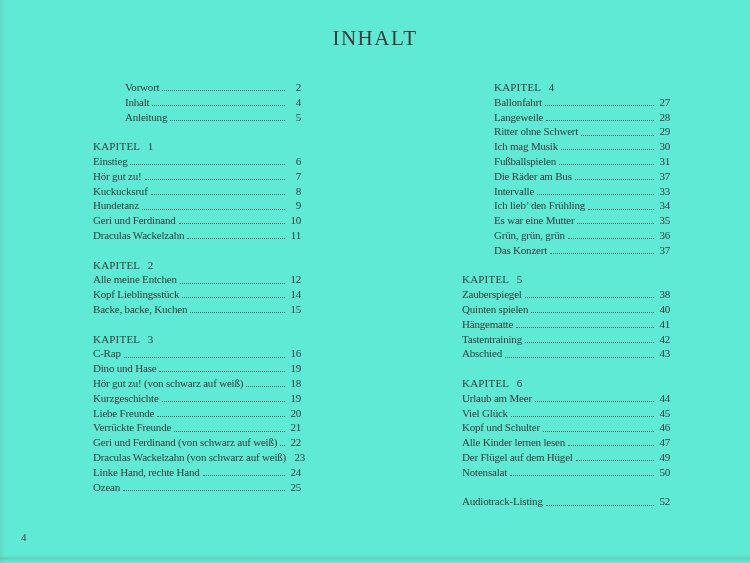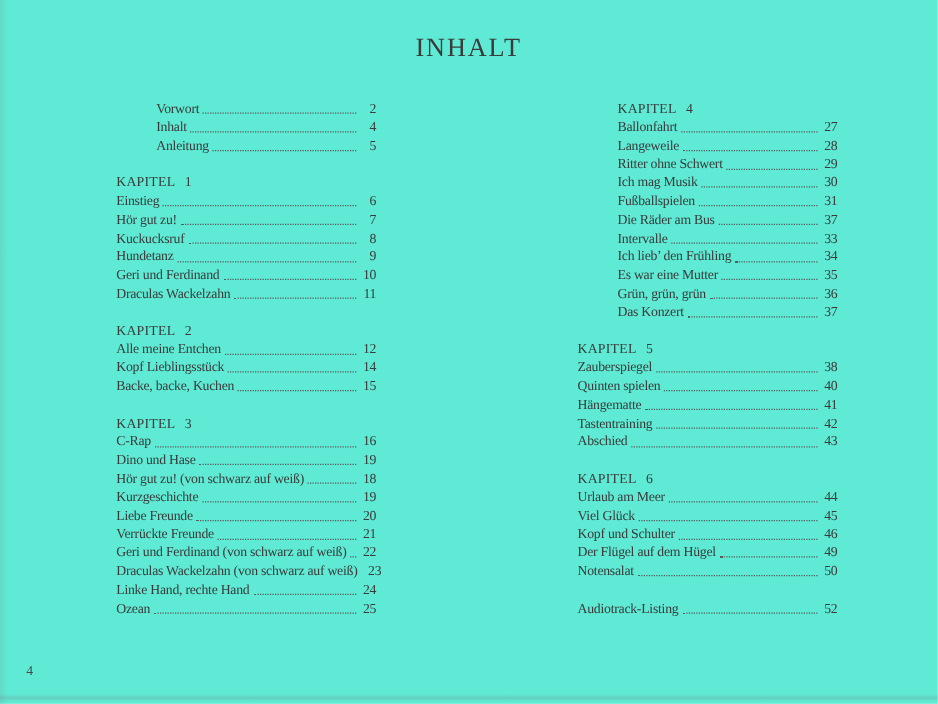--- a/index.html
+++ b/index.html
@@ -274,20 +274,25 @@
           <span class="label">Viel Glück</span>
           <span class="dots"></span>
           <span class="pagenum">45</span>
         </div>
         <div class="row">
           <span class="label">Kopf und Schulter</span>
           <span class="dots"></span>
           <span class="pagenum">46</span>
         </div>
         <div class="row">
+          <span class="label">Alle Kinder lernen lesen</span>
+          <span class="dots"></span>
+          <span class="pagenum">47</span>
+        </div>
+        <div class="row">
           <span class="label">Der Flügel auf dem Hügel</span>
           <span class="dots"></span>
           <span class="pagenum">49</span>
         </div>
         <div class="row">
           <span class="label">Notensalat</span>
           <span class="dots"></span>
           <span class="pagenum">50</span>
         </div>
       </div>

